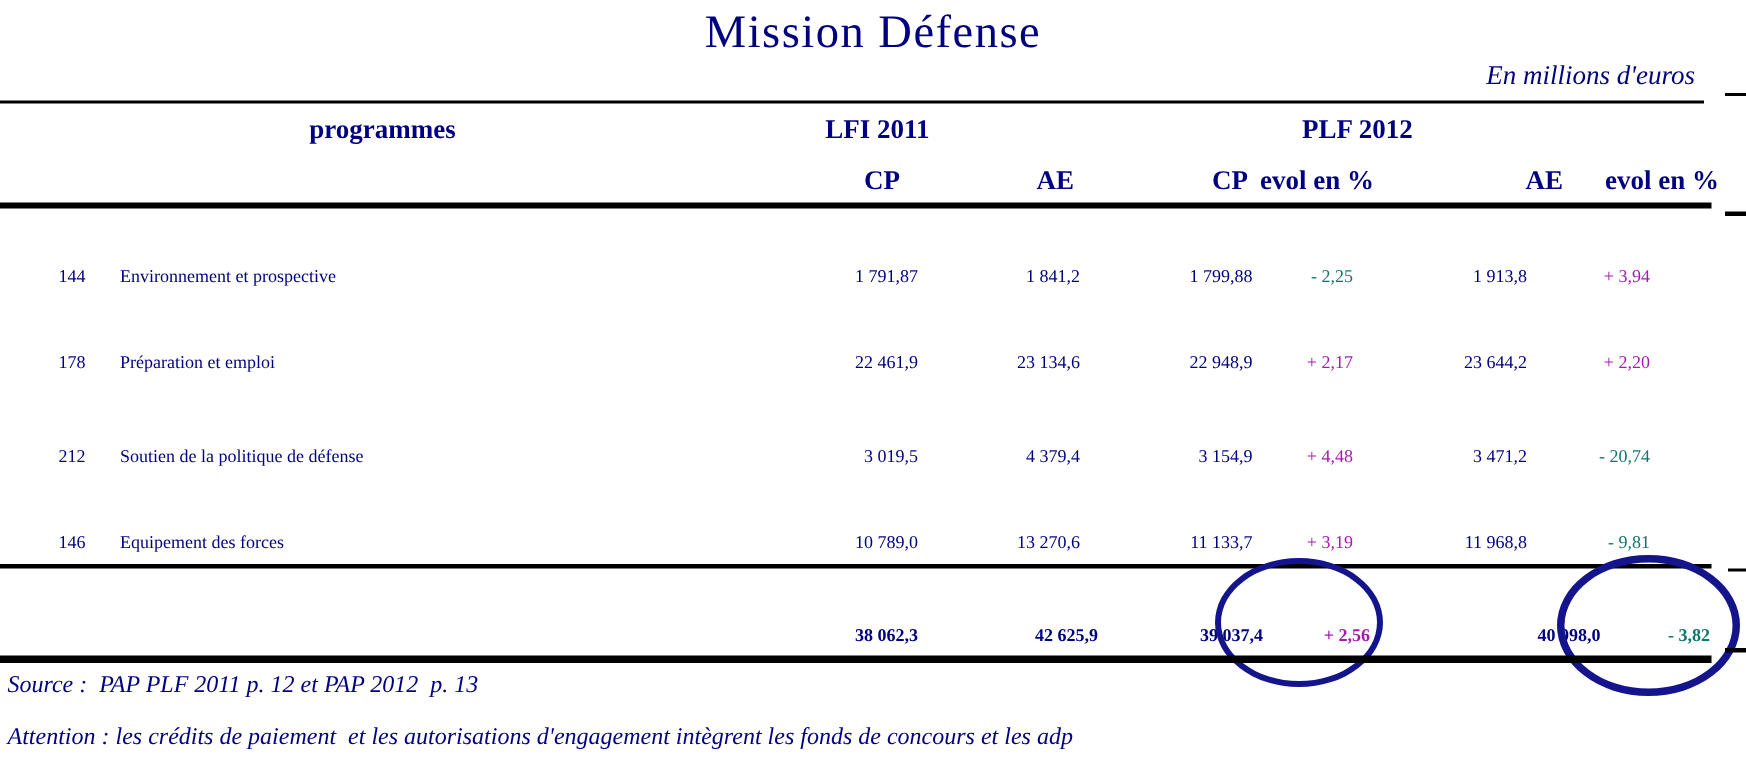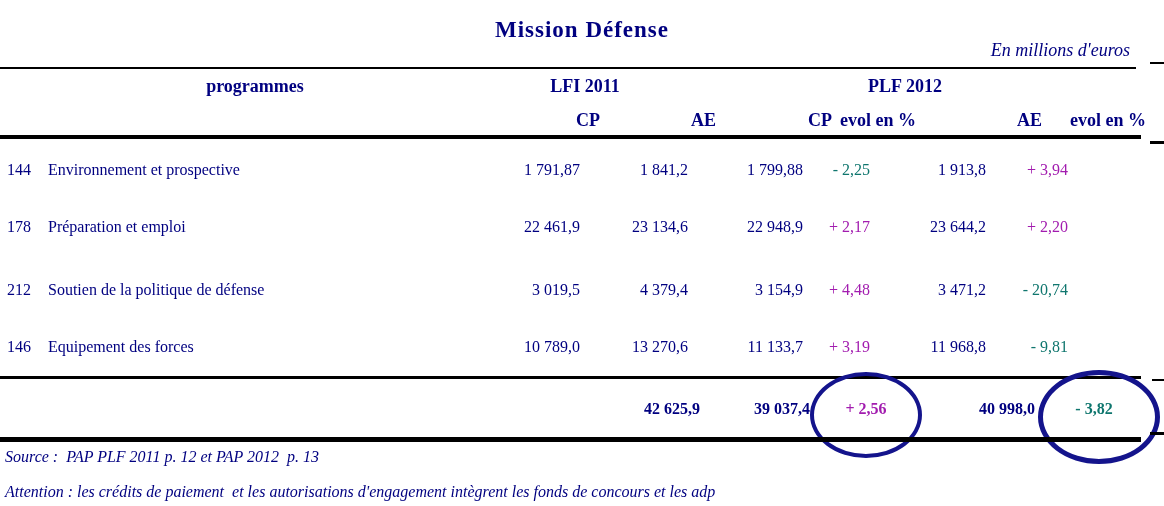--- a/index.html
+++ b/index.html
@@ -2,22 +2,22 @@
 <html><head>
 <meta charset="utf-8">
 <style>
   html,body { margin:0; padding:0; background:#ffffff; }
   .page {
     position:relative; width:1164px; height:506px; background:#ffffff;
     font-family:"Liberation Serif", serif; color:#000080; overflow:hidden;
   }
   .abs { position:absolute; }
   .title {
-    top:17px; left:0; width:100%; text-align:center;
-    font-size:23px; font-weight:bold; letter-spacing:1px;
+    top:3px; left:0; width:100%; text-align:center;
+    font-size:31px; font-weight:normal; letter-spacing:1px;
   }
   .unit { top:40px; right:34px; font-style:italic; font-size:18px; }
   .rule { position:absolute; background:#000000; }
   .line-top      { top:67px;  left:0; width:1136px; height:2px; }
   .line-header   { top:135px; left:0; width:1141px; height:4px; }
   .line-pretotal { top:376px; left:0; width:1141px; height:3px; }
   .line-bottom   { top:437px; left:0; width:1141px; height:5px; }
   .tick1 { top:62px;  left:1150px; width:14px; height:2px; }
   .tick2 { top:141px; left:1150px; width:14px; height:3px; }
   .tick3 { top:379px; left:1152px; width:12px; height:2px; }
@@ -31,21 +31,21 @@
   .sh { position:absolute; top:110px; font-size:18px; font-weight:bold; text-align:right; }
   .sh-lfi-cp  { left:460px;  width:140px; }
   .sh-lfi-ae  { left:576px;  width:140px; }
   .sh-plf-cp  { left:692px;  width:140px; }
   .sh-evol-cp { left:800px;  width:116px; }
   .sh-plf-ae  { left:902px;  width:140px; }
   .sh-evol-ae { left:1030px; width:116px; }
 
   .row { position:absolute; left:0; width:1164px; height:24px; }
   .row-0 { top:161px; } .row-1 { top:218px; } .row-2 { top:281px; } .row-3 { top:338px; }
-  .cell { position:absolute; top:0; font-size:16px; white-space:nowrap; }
+  .cell { position:absolute; top:16px; font-size:12px; white-space:nowrap;margin-left:32px; }
   .c-code   { left:7px;   width:40px;  }
   .c-name   { left:48px; }
   .c-num { text-align:right; }
   .c-lfi-cp  { left:440px; width:140px; }
   .c-lfi-ae  { left:550px; width:138px; }
   .c-plf-cp  { left:663px; width:140px; }
   .c-evol-cp { left:752px; width:118px; }
   .c-plf-ae  { left:848px; width:138px; }
   .c-evol-ae { left:950px; width:118px; }
 
@@ -134,20 +134,21 @@
     <span class="cell c-num c-plf-cp">11 133,7</span>
     <span class="cell c-num c-evol-cp pos">+ 3,19</span>
     <span class="cell c-num c-plf-ae">11 968,8</span>
     <span class="cell c-num c-evol-ae neg">- 9,81</span>
   </div>
 
   <div class="rule line-pretotal"></div>
   <div class="rule tick3"></div>
 
   <div class="totals">
+    <span class="cell c-num t-lfi-cp">38 062,3</span>
     <span class="cell c-num t-lfi-ae">42 625,9</span>
     <span class="cell c-num t-plf-cp">39 037,4</span>
     <span class="cell t-evol-cp pos">+ 2,56</span>
     <span class="cell c-num t-plf-ae">40 998,0</span>
     <span class="cell t-evol-ae neg">- 3,82</span>
   </div>
 
   <div class="circle circle-evol-cp"></div>
   <div class="circle circle-evol-ae"></div>
 

